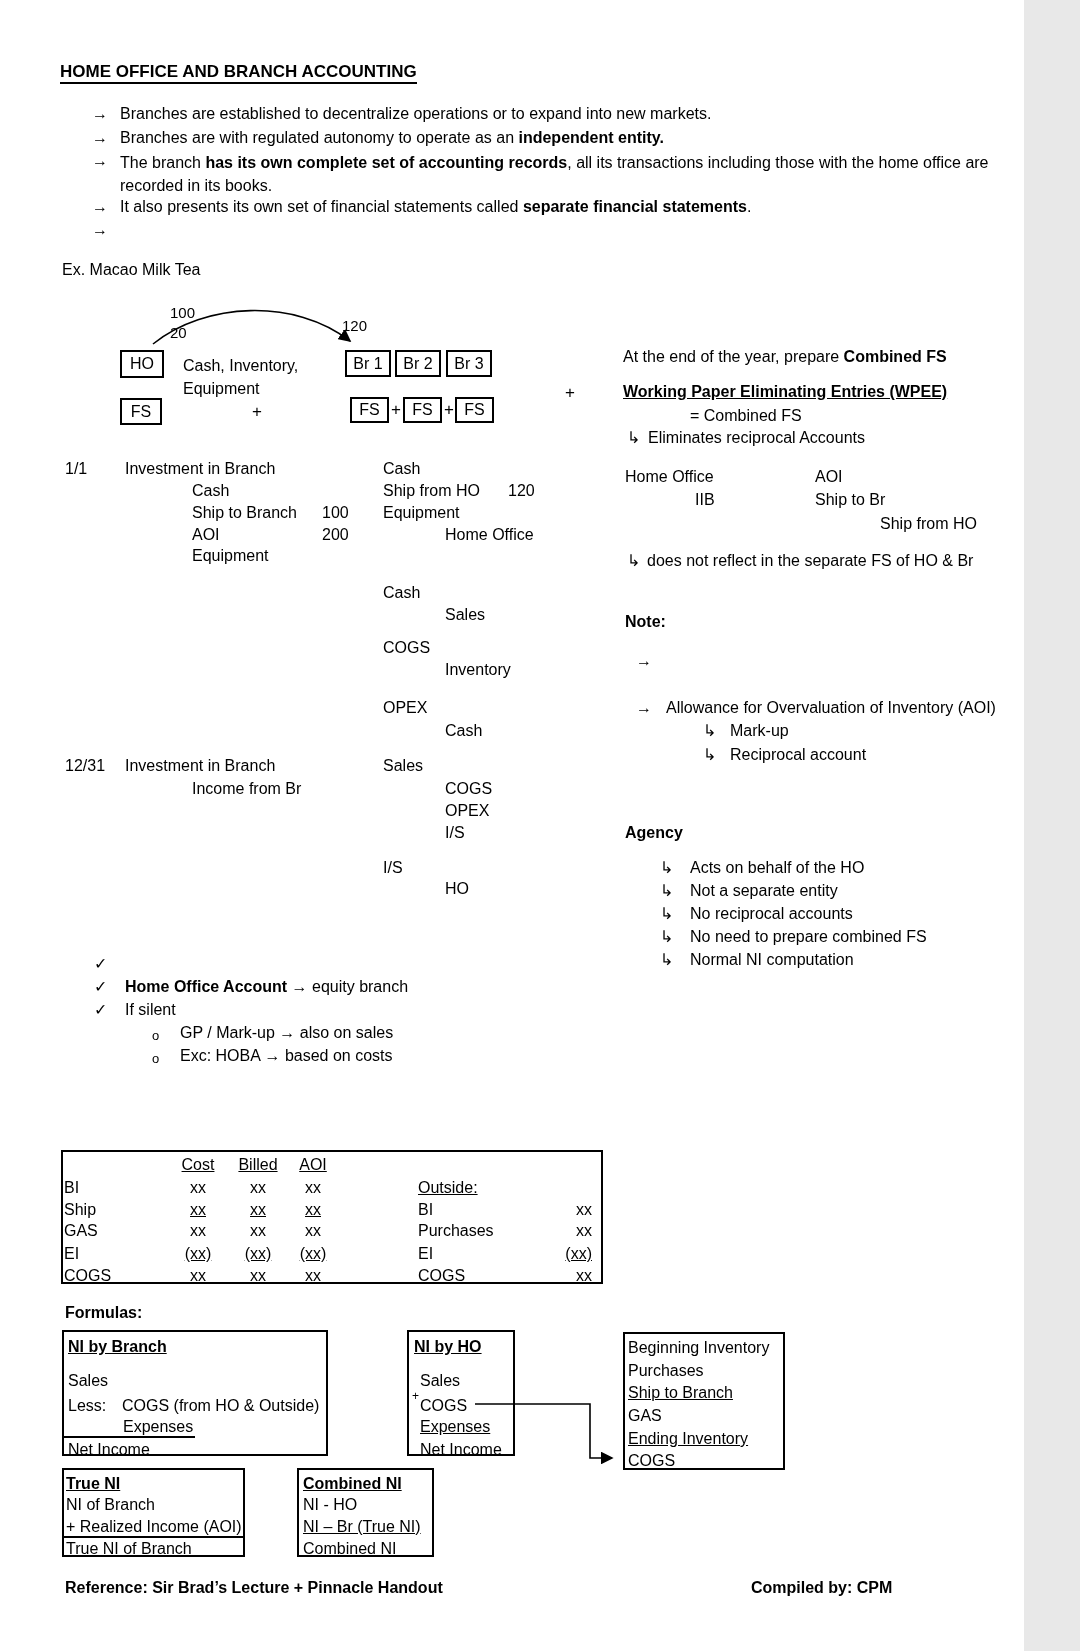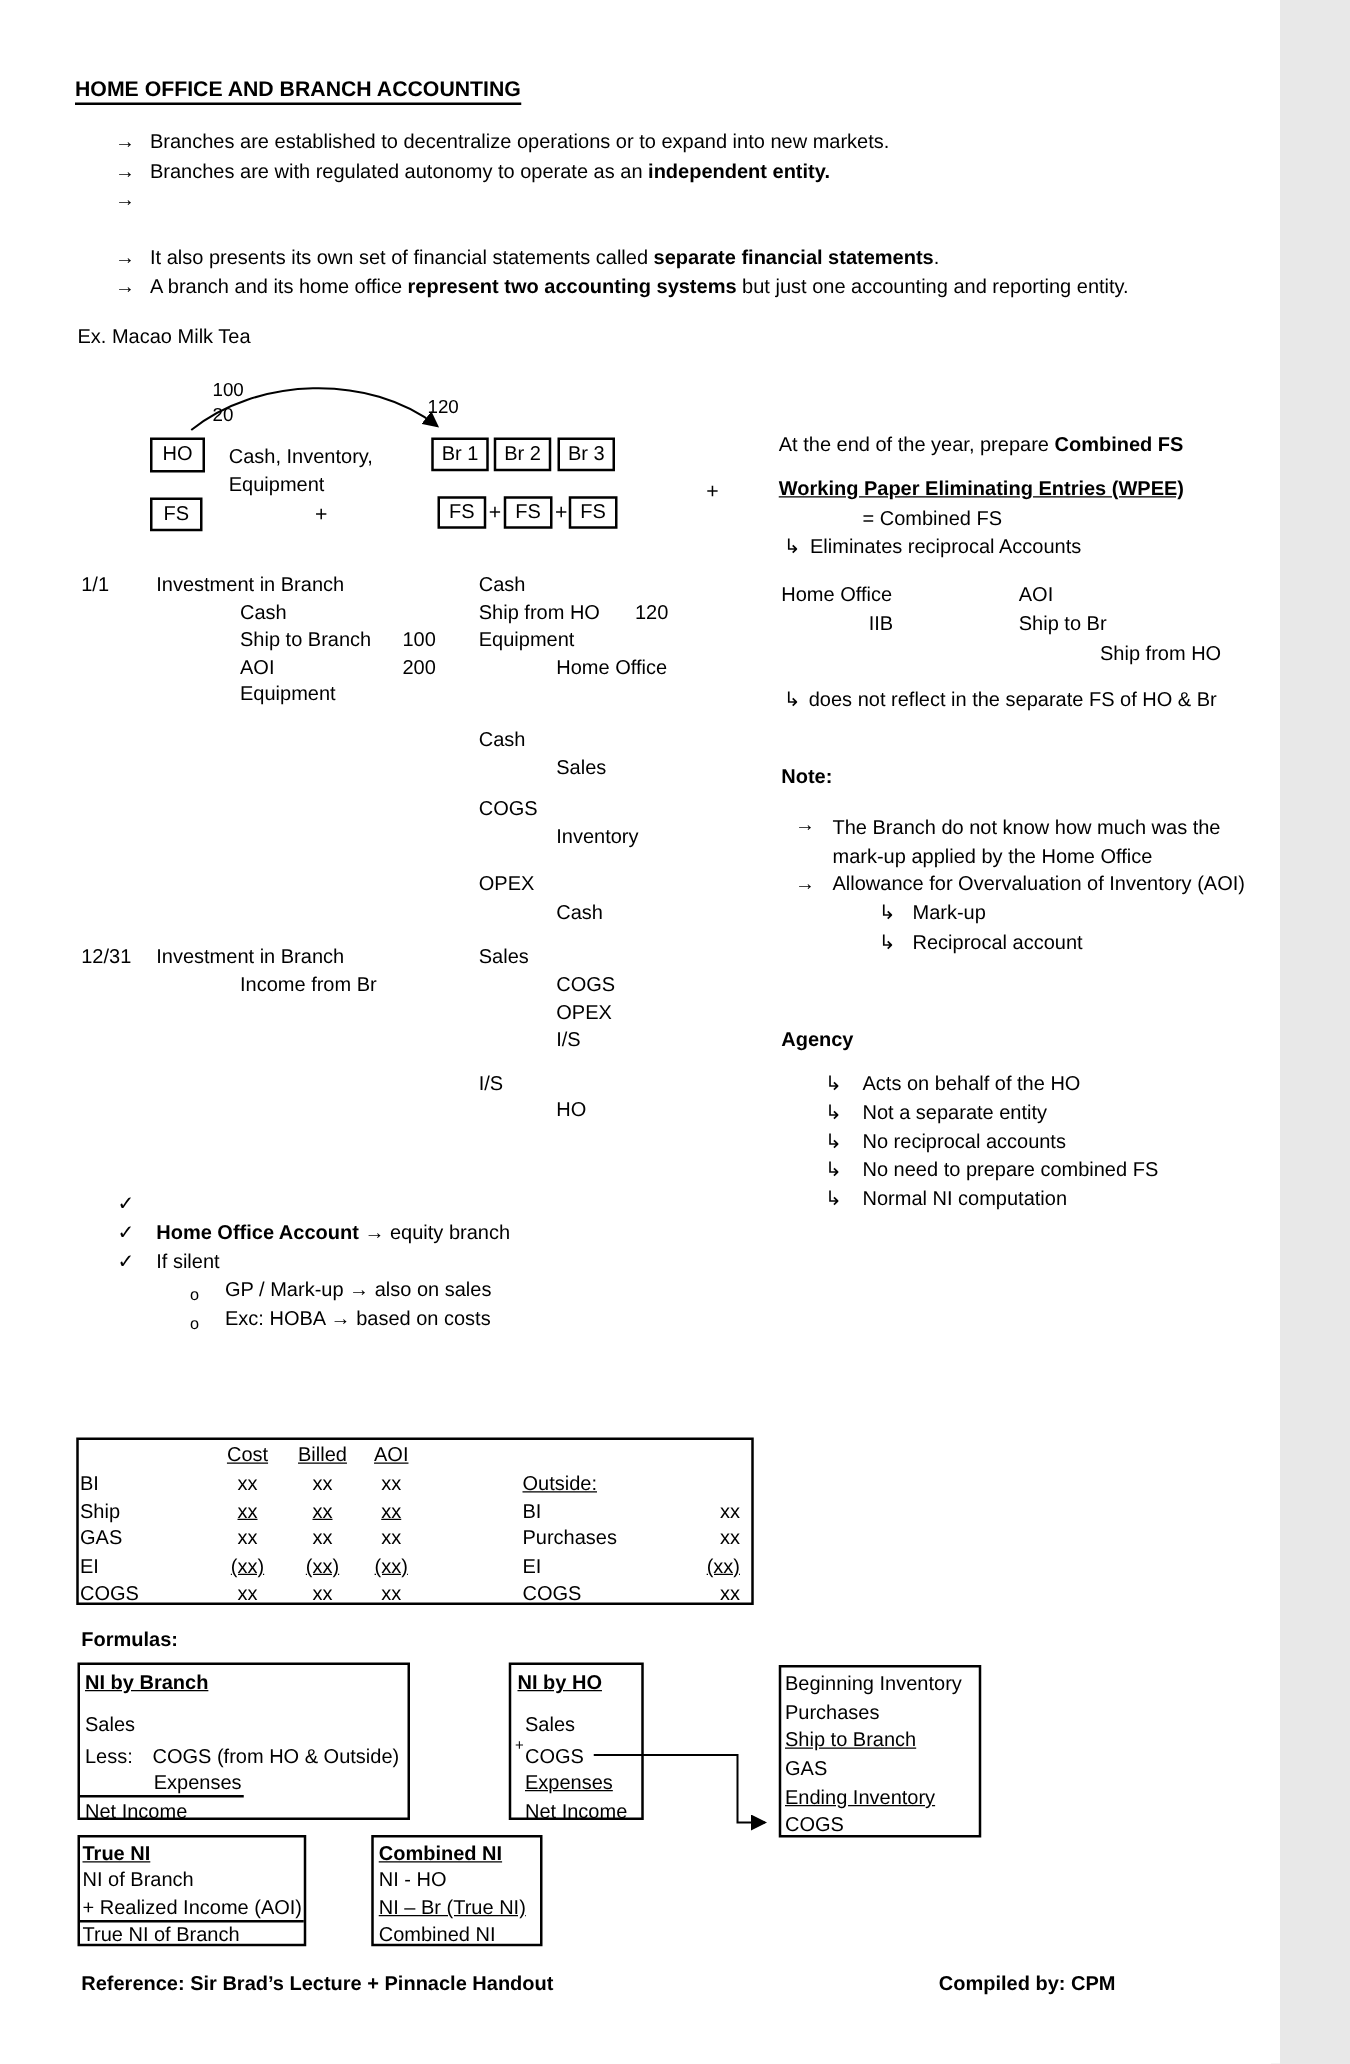--- a/index.html
+++ b/index.html
@@ -38,26 +38,26 @@
 
   <div class="t title" style="left:60px;top:62px">HOME OFFICE AND BRANCH ACCOUNTING</div>
 
   <div class="t" style="left:92px;top:104px">→</div>
   <div class="t" style="left:120px;top:104px"><span>Branches are established to decentralize operations or to expand into new markets.</span></div>
 
   <div class="t" style="left:92px;top:128px">→</div>
   <div class="t" style="left:120px;top:128px"><span>Branches are with regulated autonomy to operate as an </span><span class="b">independent entity.</span></div>
 
   <div class="t" style="left:92px;top:151px">→</div>
+  <div class="t wrap" style="left:120px;top:151px;width:892px;line-height:23px"><span>The branch </span><span class="b">has its own complete set of accounting records</span><span>, all its transactions including those with the home office are recorded in its books.</span></div>
 
   <div class="t" style="left:92px;top:197px">→</div>
   <div class="t" style="left:120px;top:197px"><span>It also presents its own set of financial statements called </span><span class="b">separate financial statements</span><span>.</span></div>
 
   <div class="t" style="left:92px;top:220px">→</div>
-  <div class="t" style="left:120px;top:220px"><span>A branch and its home office </span><span class="b">represent two accounting systems</span><span> but just one accounting and reporting entity.</span></div>
 
   <div class="t" style="left:62px;top:260px">Ex. Macao Milk Tea</div>
 
   <div class="t s15" style="left:170px;top:303px">100</div>
   <div class="t s15" style="left:170px;top:323px">20</div>
   <div class="t s15" style="left:342px;top:316px">120</div>
 
   <div class="db" style="left:120px;top:350px;width:44px;height:28px">HO</div>
   <div class="t" style="left:183px;top:356px">Cash, Inventory,</div>
   <div class="t" style="left:183px;top:379px">Equipment</div>
@@ -124,21 +124,20 @@
   <div class="t" style="left:815px;top:467px">AOI</div>
   <div class="t" style="left:815px;top:490px">Ship to Br</div>
   <div class="t" style="left:880px;top:514px">Ship from HO</div>
 
   <div class="t" style="left:627px;top:551px">↳</div>
   <div class="t" style="left:647px;top:551px">does not reflect in the separate FS of HO &amp; Br</div>
 
   <div class="t b" style="left:625px;top:612px">Note:</div>
 
   <div class="t" style="left:636px;top:651px">→</div>
-  <div class="t wrap" style="left:666px;top:651px;width:340px;line-height:23px">The Branch do not know how much was the mark-up applied by the Home Office</div>
 
   <div class="t" style="left:636px;top:698px">→</div>
   <div class="t" style="left:666px;top:698px">Allowance for Overvaluation of Inventory (AOI)</div>
 
   <div class="t" style="left:703px;top:721px">↳</div>
   <div class="t" style="left:730px;top:721px">Mark-up</div>
   <div class="t" style="left:703px;top:745px">↳</div>
   <div class="t" style="left:730px;top:745px">Reciprocal account</div>
 
   <div class="t b" style="left:625px;top:823px">Agency</div>

